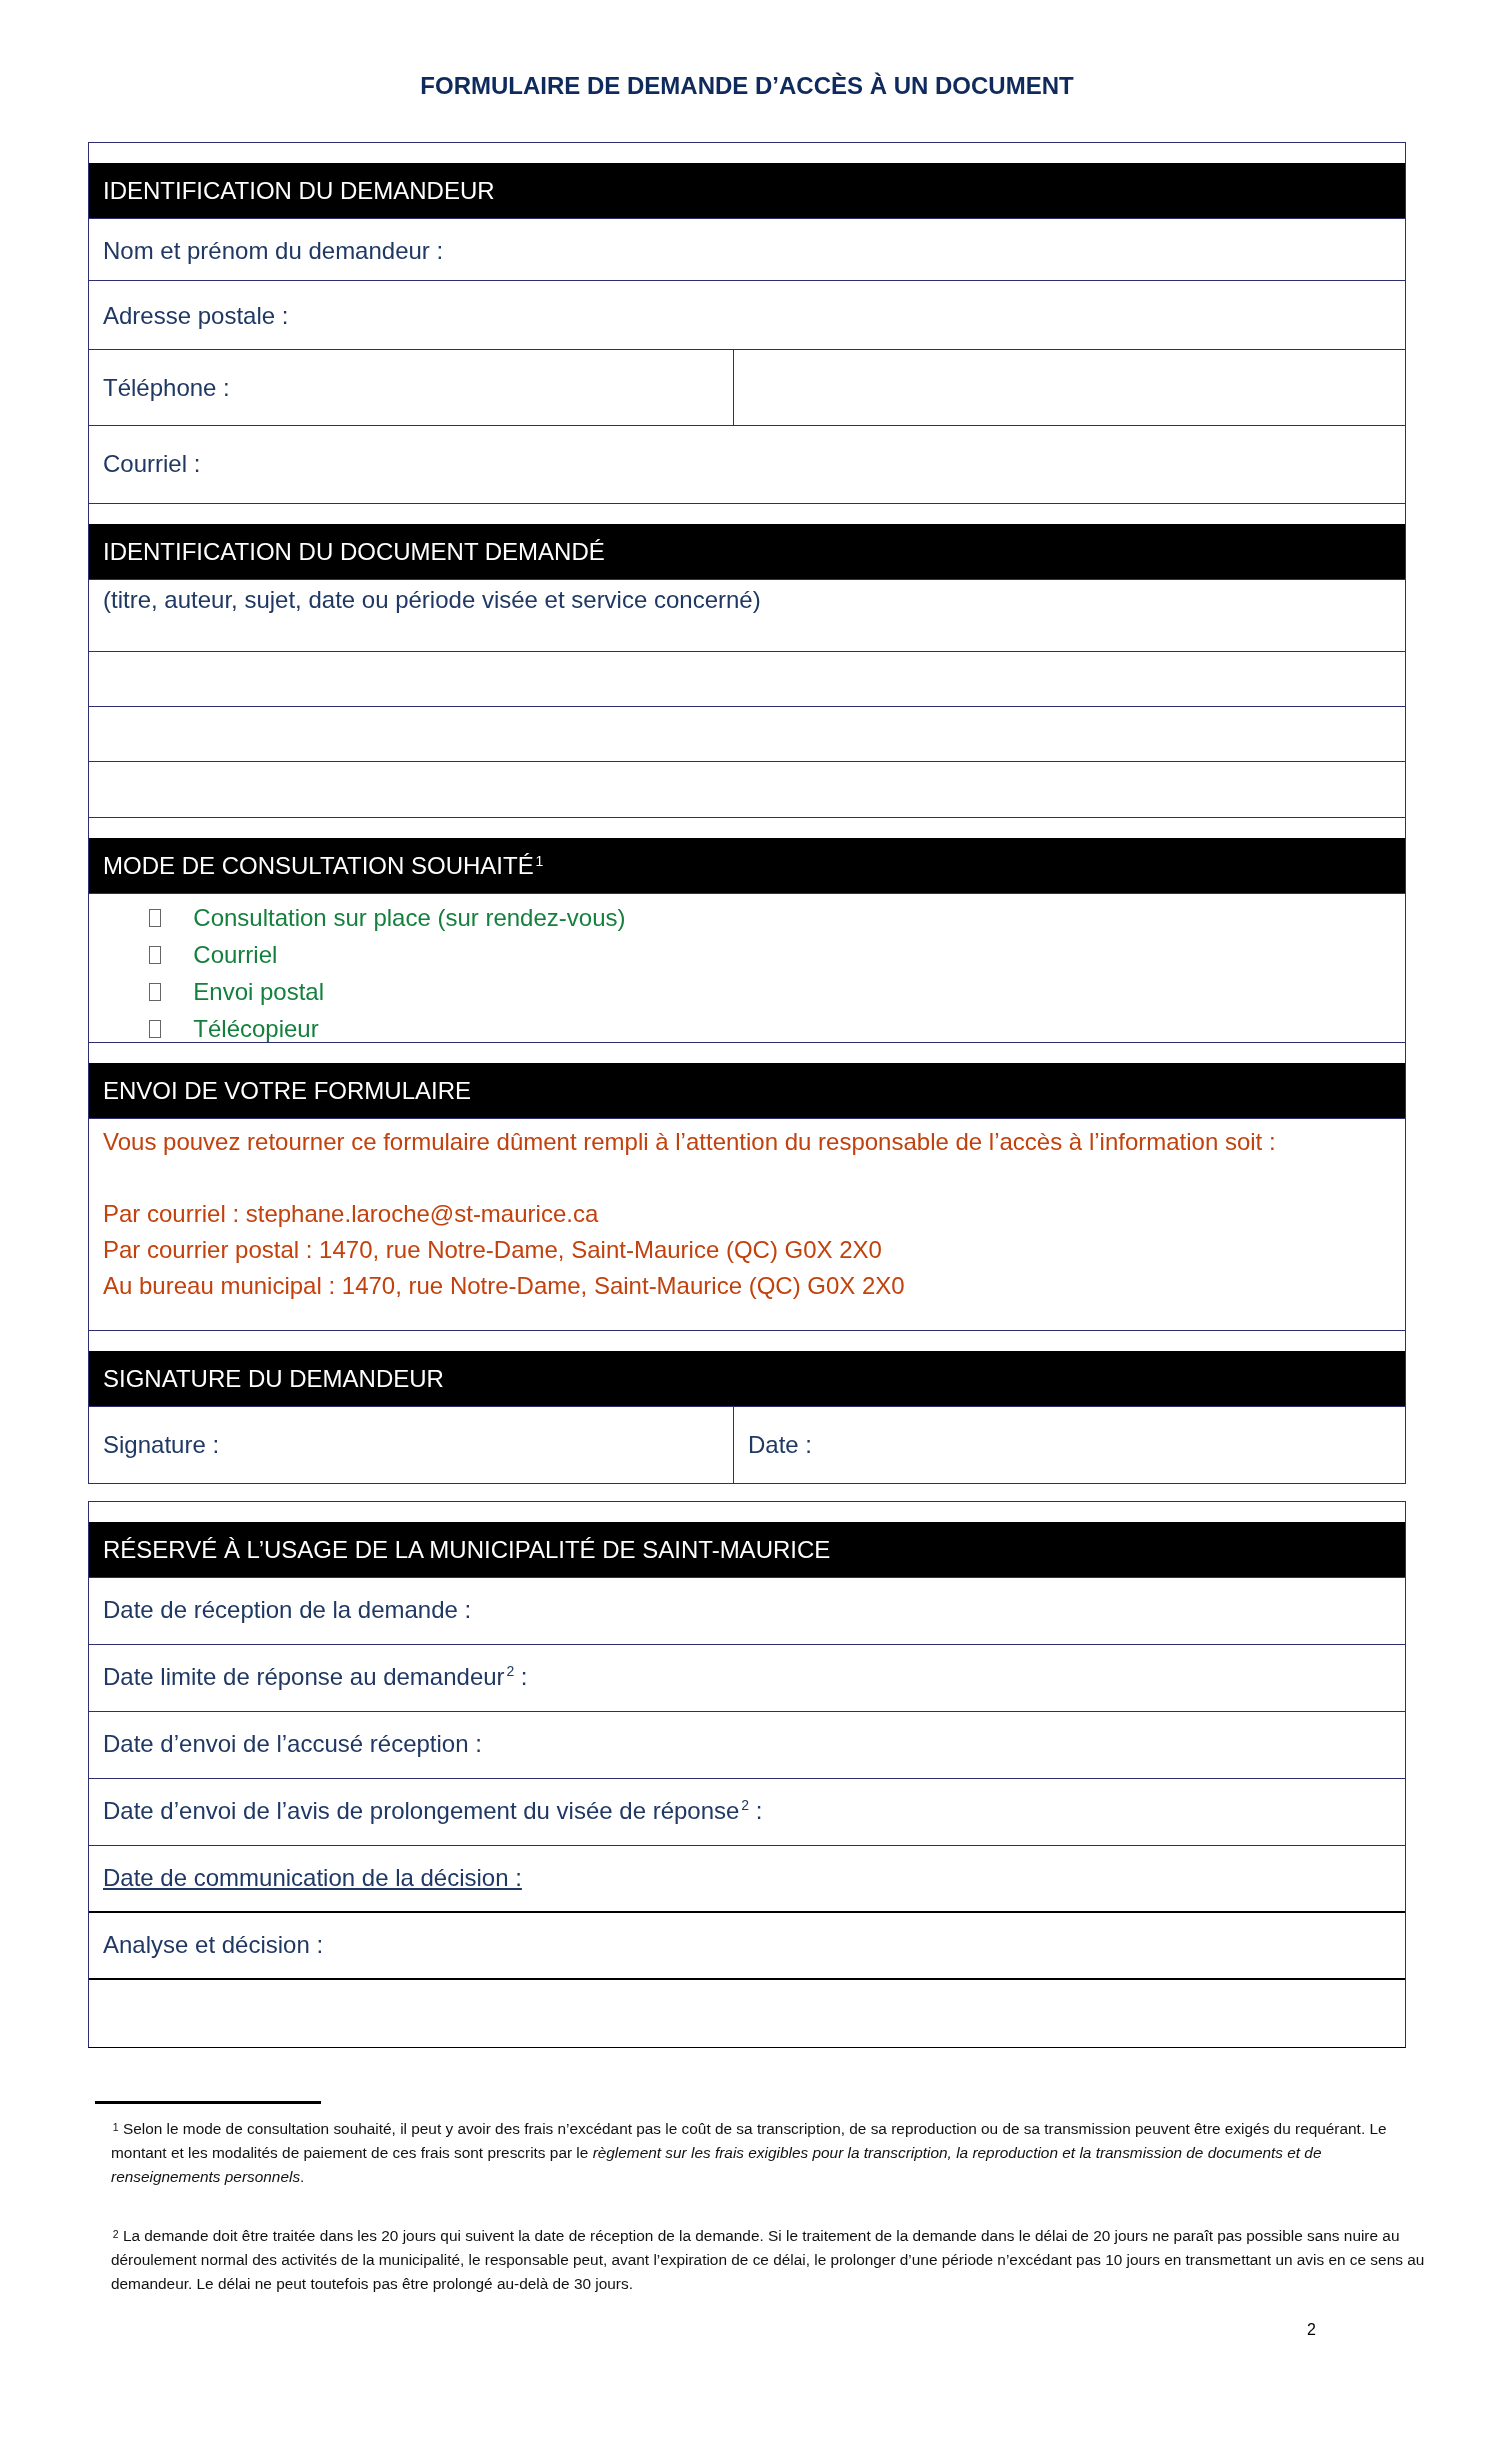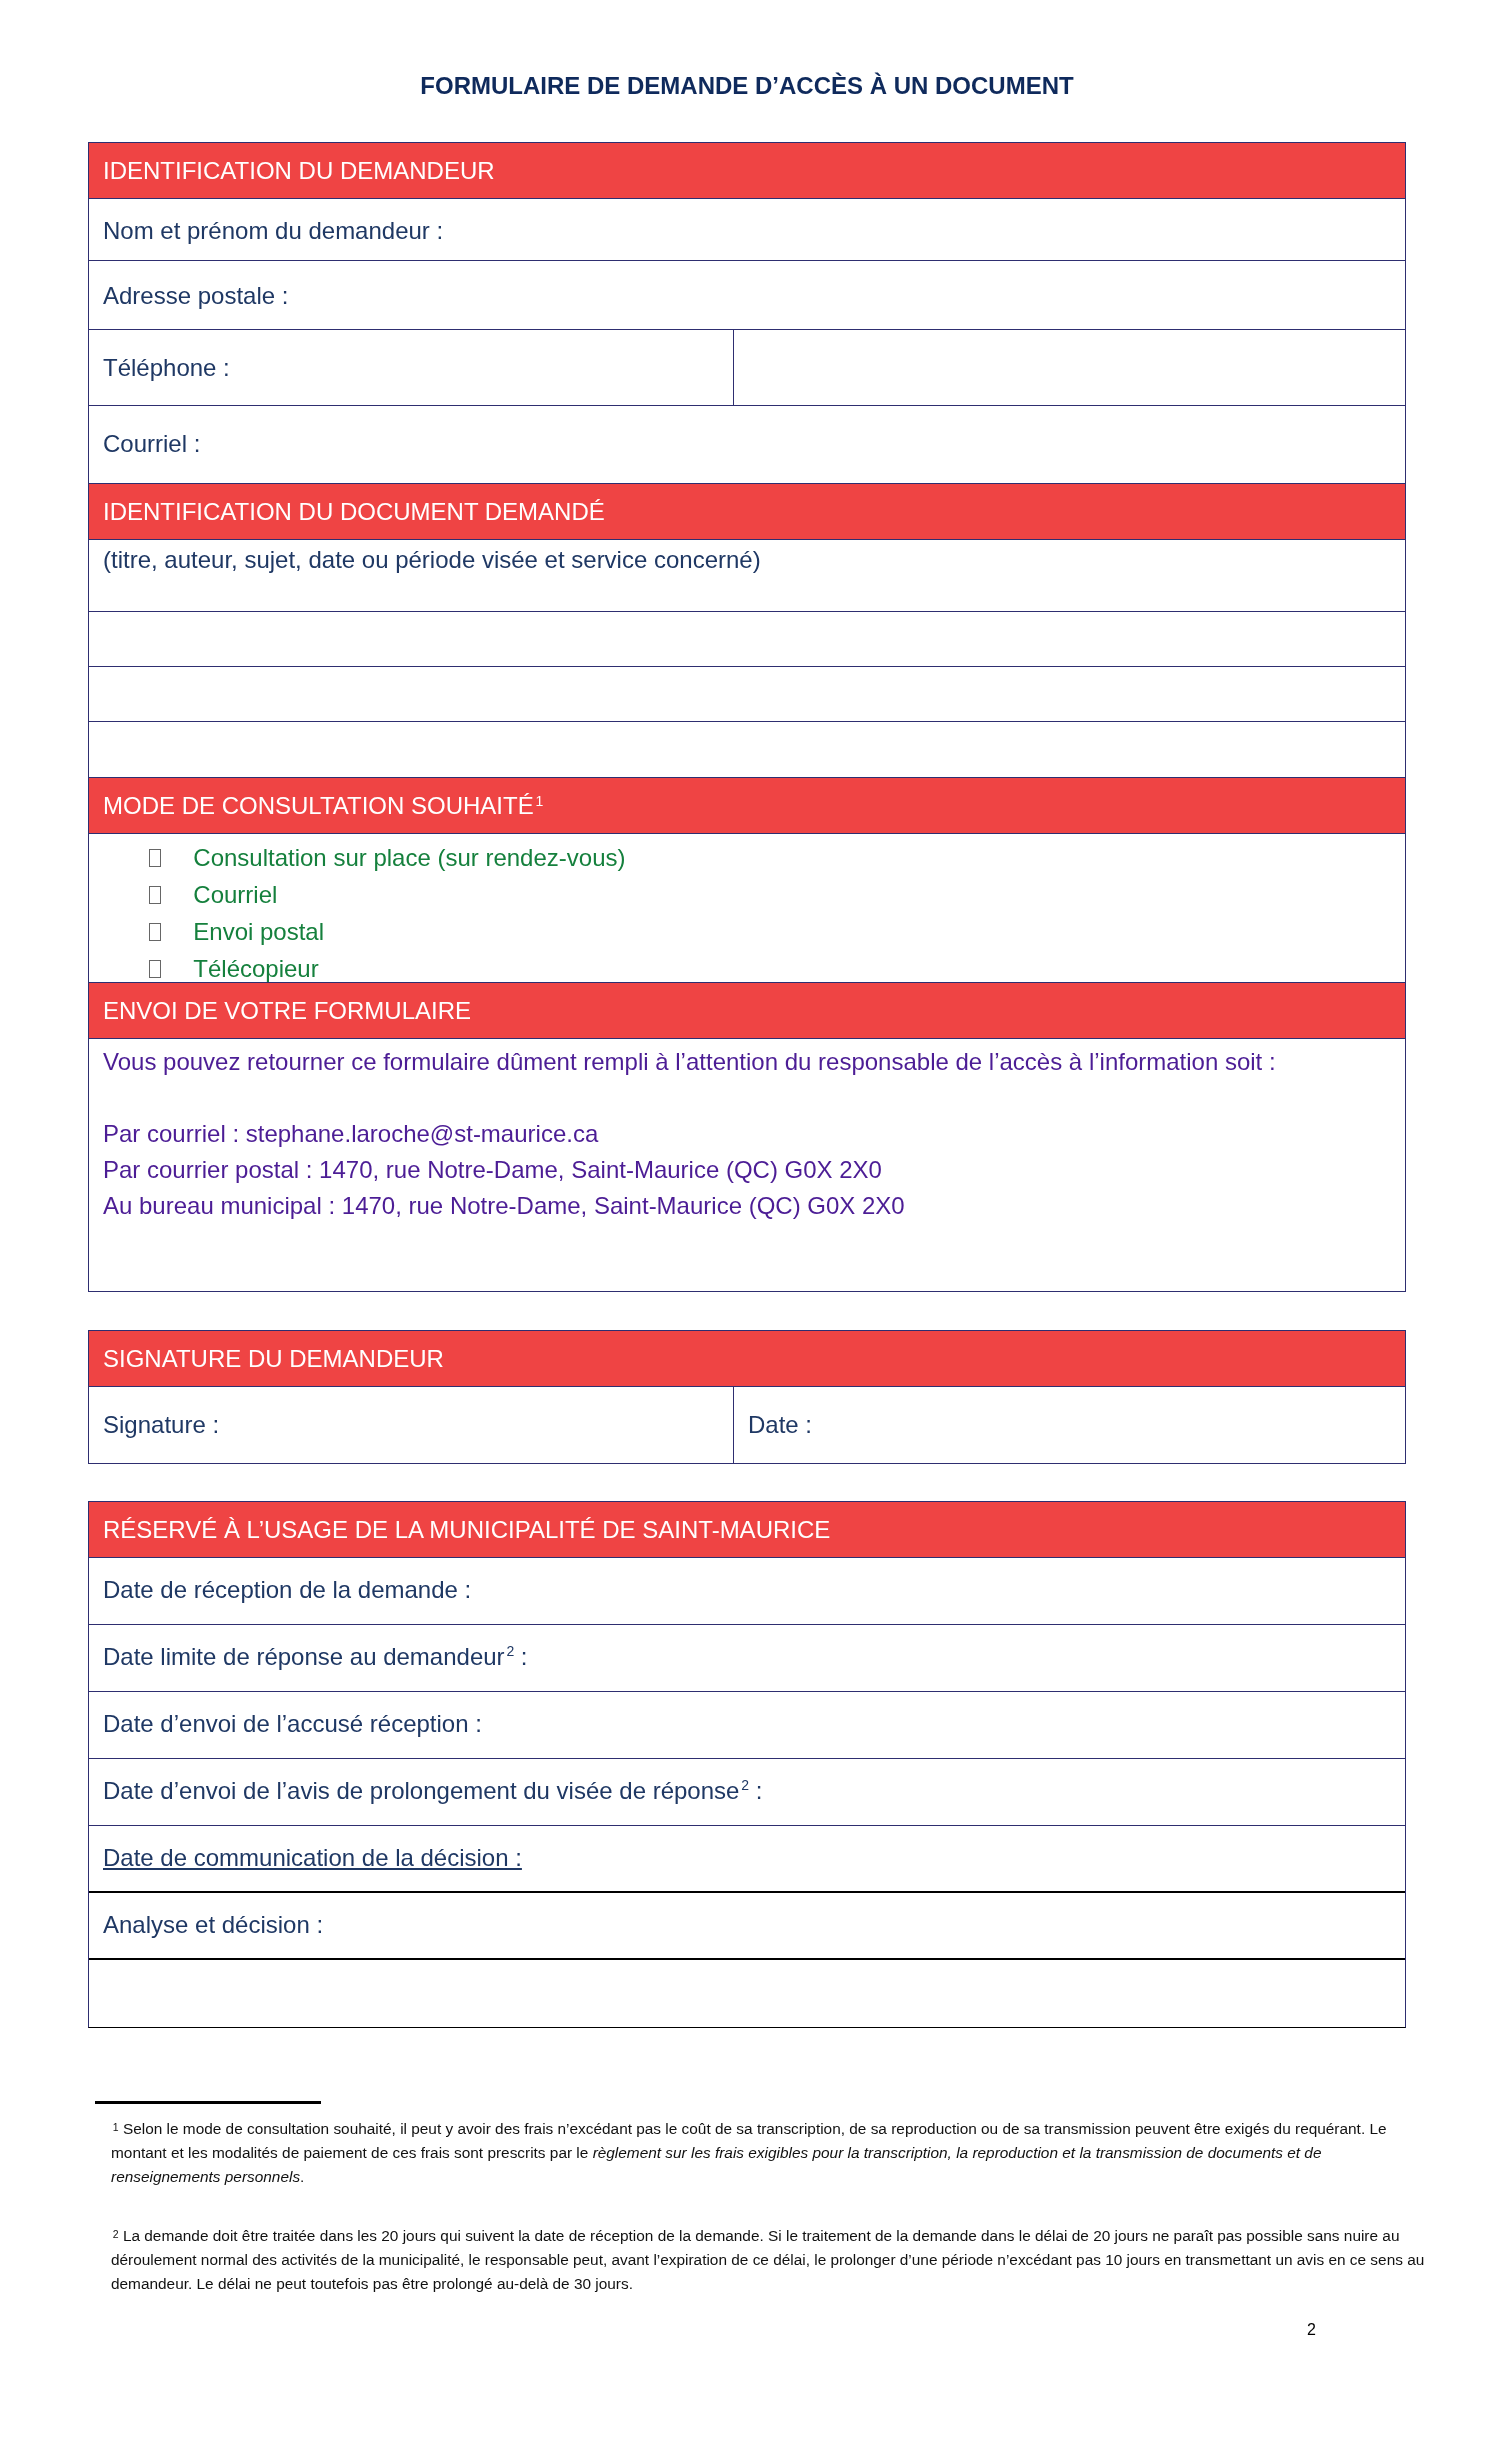--- a/index.html
+++ b/index.html
@@ -1,31 +1,31 @@
 <!DOCTYPE html>
 <html style="font-size:14px"><head>
 <meta charset="utf-8">
 <style>
   html, body { margin:0; padding:0; background:#ffffff; }
   body { width:1494px; height:2462px; position:relative; font-family:"Liberation Sans", sans-serif; color:#1f3864; overflow:hidden; }
   .title { position:absolute; left:0; width:1494px; top:72px; text-align:center; font-weight:bold; font-size:24px; color:#0f2a5c; letter-spacing:0px; }
   .tbl { position:absolute; left:88px; width:1318px; border:1.8px solid #2e2e70; box-sizing:border-box; }
-  .hdr { background:#ef4444; color:#ffffff; font-size:24px; height:56px; line-height:56px; padding-left:14px; border-bottom:1.8px solid #2e2e70; box-sizing:border-box; }
+  .hdr { background:#000000; color:#ffffff; font-size:24px; height:56px; line-height:56px; padding-left:14px; border-bottom:1.8px solid #2e2e70; box-sizing:border-box;margin-top:20px; }
   .row { height:67px; border-bottom:1.8px solid #2e2e70; box-sizing:border-box; padding-left:14px; font-size:24px; line-height:63px; color:#1f3864; display:flex; }
   .row:last-child { border-bottom:none; }
   .row.black { border-bottom-color:#000; }
   .cell { flex:0 0 auto; box-sizing:border-box; height:100%; }
   .cell.left { width:645px; border-right:1.8px solid #2e2e70; }
   .cell.right { padding-left:14px; flex:1; }
   .bold { font-weight:normal; }
   sup { font-size:14px; vertical-align:top; position:relative; top:-5.3px; margin-left:1.8px; }
   .cblist { padding:5.3px 0 0 0; height:149px; box-sizing:border-box; border-bottom:1.8px solid #2e2e70; }
   .cbitem { height:37px; display:flex; align-items:center; font-size:24px; color:#15803d; }
   .cb { width:12.3px; height:17.6px; border:0.9px solid #666; margin-left:60px; margin-right:32px; box-sizing:border-box; }
-  .envoi { padding:5.3px 14px 0 14px; font-size:24px; line-height:36px; color:#4c1d95; height:252px; box-sizing:border-box; }
+  .envoi { padding:5.3px 14px 0 14px; font-size:24px; line-height:36px; color:#c2410c; height:252px; box-sizing:border-box; }
   .envoi p { margin:0; }
   .gap { height:36px; }
   .fnline { position:absolute; left:95px; top:2101px; width:226px; height:2.6px; background:#000; }
   .fn { position:absolute; left:95px; width:1319px; font-size:15.4px; line-height:24px; color:#111;margin-left:16px; }
   .fn i { font-style:italic; }
   .pgnum { position:absolute; left:1307px; top:2321px; font-size:16px; color:#000; }
 </style>
 </head>
 <body>
 

